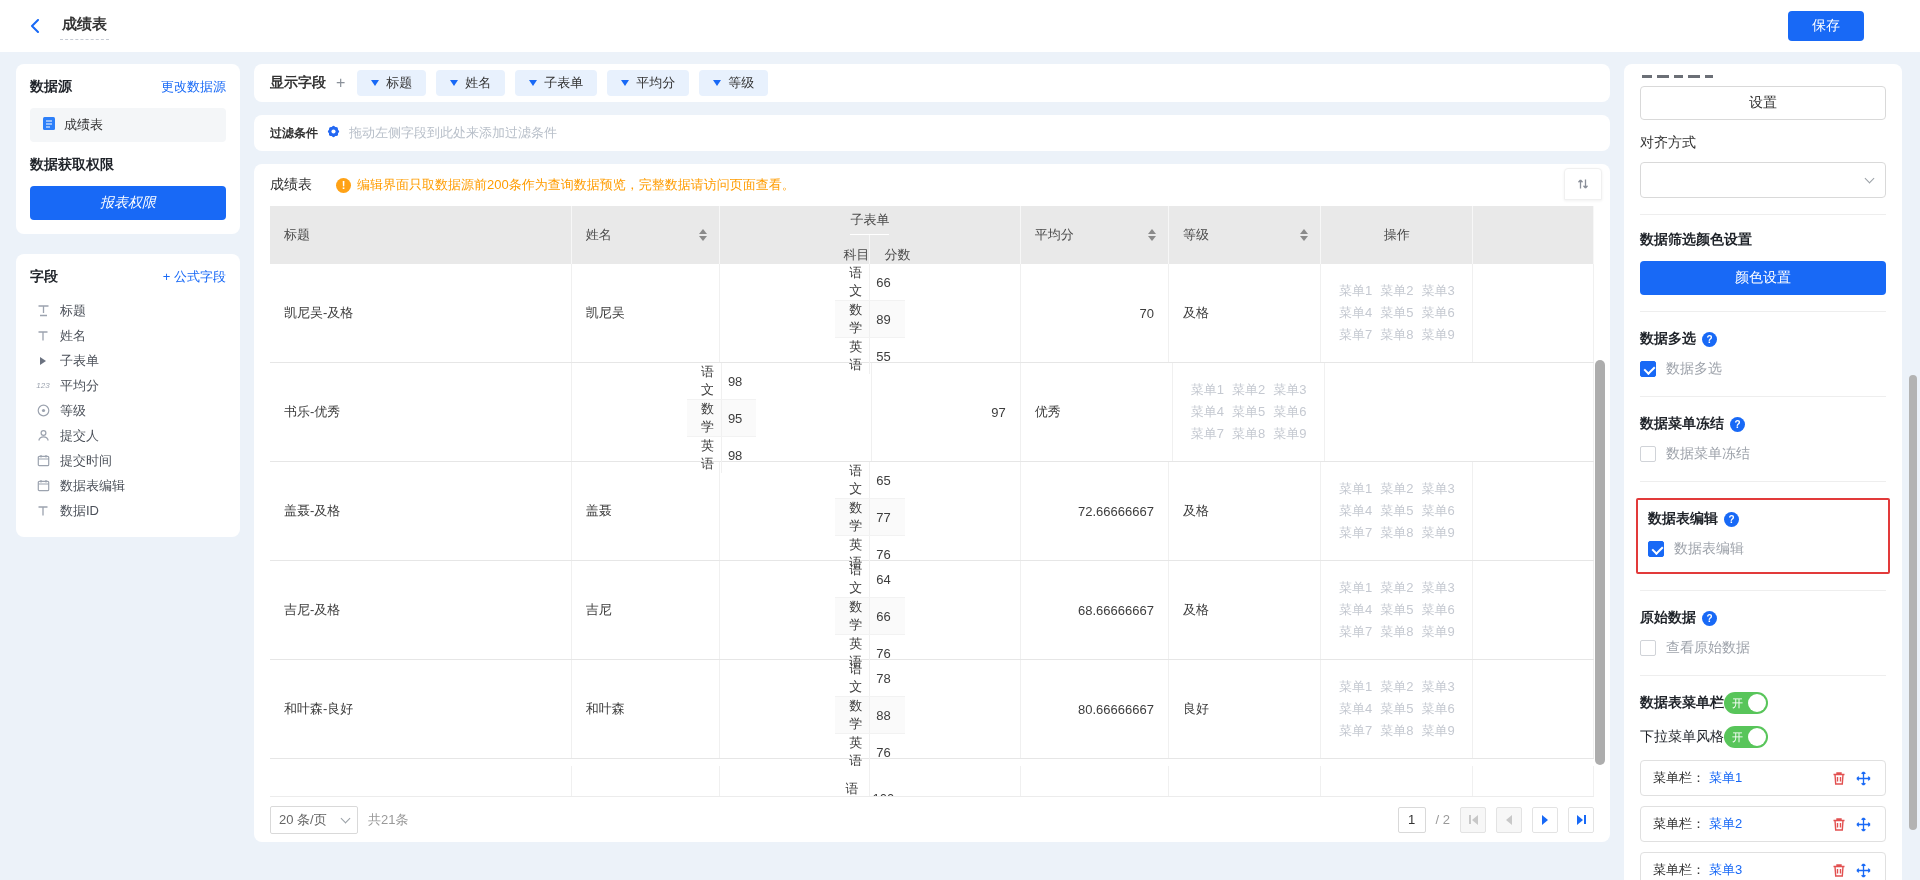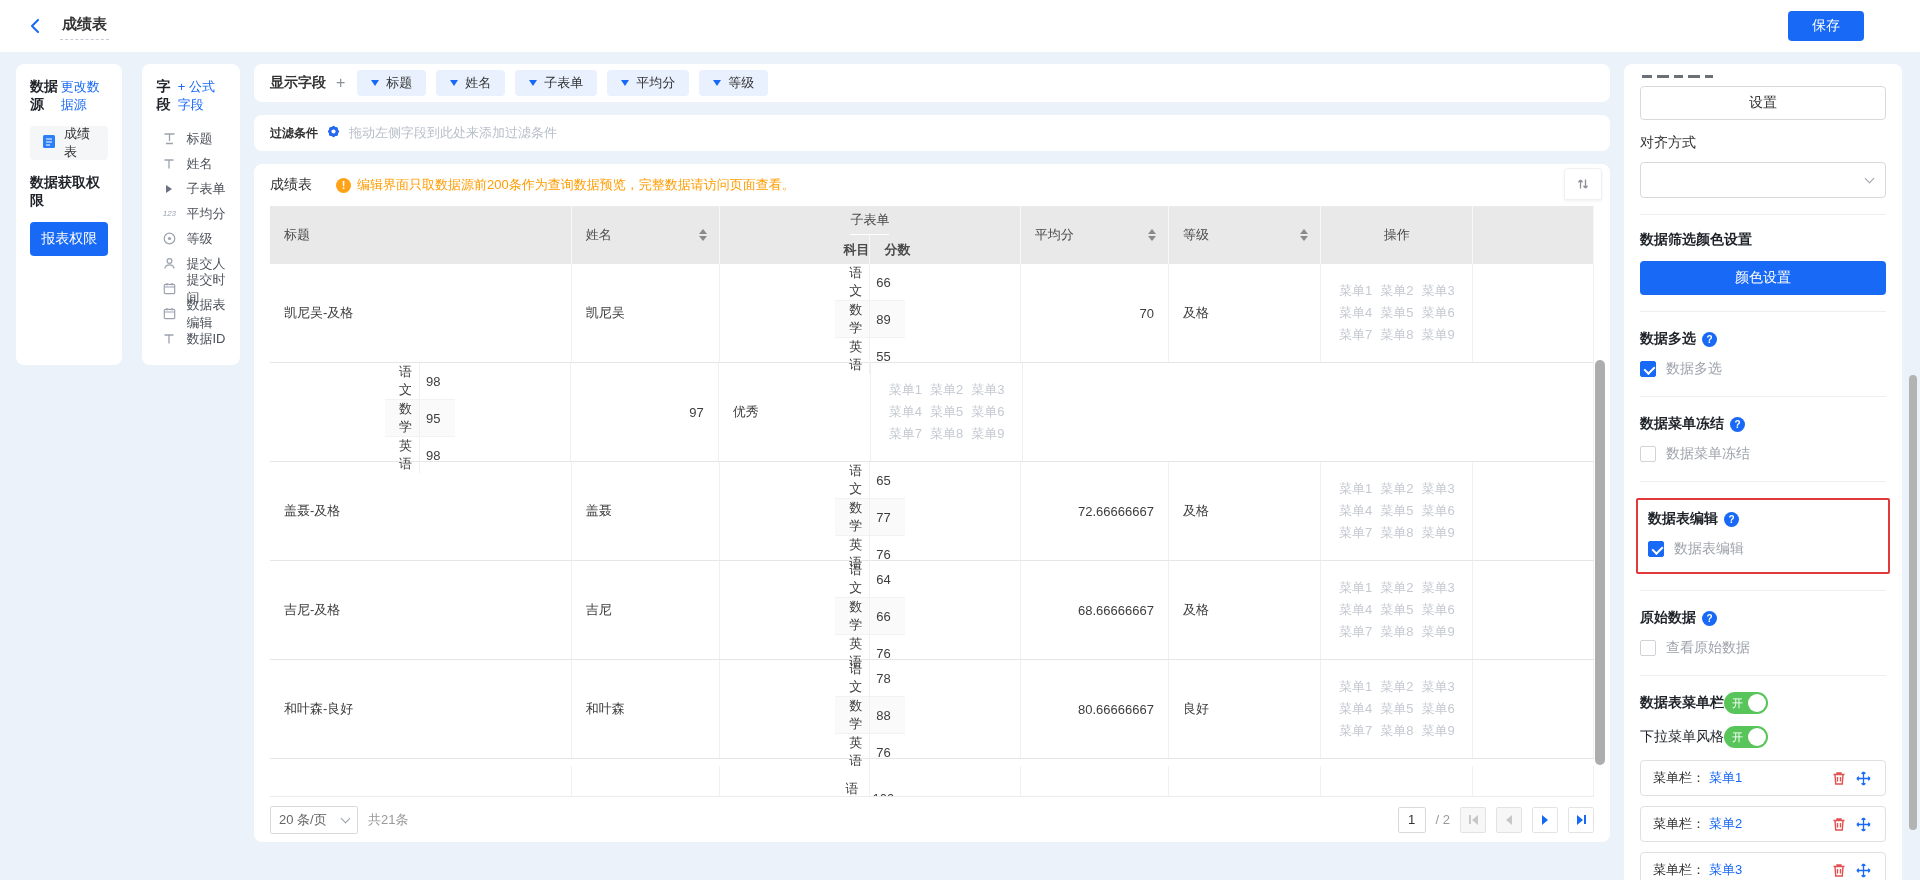--- a/index.html
+++ b/index.html
@@ -12,33 +12,33 @@
   .back { width:22px; height:22px; display:flex; align-items:center; justify-content:center; cursor:pointer; }
   .pg-title { margin-left:14px; font-size:15px; font-weight:bold; color:#333;
     border-bottom:1px dashed #c6cbd4; padding:2px 2px 5px; }
   .topbar .spacer { flex:1; }
   .btn-primary { background:#1869F6; color:#fff; border:none; border-radius:4px;
     font-size:14px; display:flex; align-items:center; justify-content:center; cursor:pointer; }
   .save-btn { width:76px; height:30px; }
 
   
   .content { display:flex; padding:12px 18px 0 16px; gap:14px; align-items:flex-start; }
-  .col-left { width:224px; display:flex; flex-direction:row; gap:20px; }
+  .col-left { width:224px; display:flex; flex-direction:column; gap:20px; }
   .col-main { flex:1; display:flex; flex-direction:column; gap:13px; min-width:0; }
   .col-right { width:278px; }
 
   
   .panel { padding:14px; }
   .panel-head { display:flex; align-items:center; justify-content:space-between; margin-bottom:12px; }
   .panel-head b { font-size:14px; color:#1f2329; }
   .link { color:#1869F6; font-size:13px; cursor:pointer; }
   .ds-item { background:#F4F6F8; border-radius:4px; height:34px; display:flex; align-items:center;
     gap:8px; padding:0 12px; margin-bottom:14px; cursor:pointer; }
   .perm-title { font-size:14px; font-weight:bold; color:#1f2329; margin:4px 0 12px; }
-  .perm-btn { width:100%; height:34px; font-size:14px; }
+  .perm-btn { width:100%; height:34px; font-size:14px;font-style:italic; }
   .field-list { display:flex; flex-direction:column; }
   .field-item { height:25px; display:flex; align-items:center; gap:8px; padding-left:4px;
     color:#4B5059; cursor:pointer; }
   .f-ico { width:18px; display:flex; align-items:center; justify-content:center; color:#9CA3AF;
     font-size:10px; flex:none; }
   .num-ico { font-size:8px; letter-spacing:0; color:#9CA3AF;font-style:italic; }
   .tri-r { width:0; height:0; border-top:4px solid transparent; border-bottom:4px solid transparent;
     border-left:6px solid #6B7280; }
 
   
@@ -63,21 +63,21 @@
   .sort-corner { position:absolute; top:4px; right:8px; width:38px; height:32px; background:#fff;
     border:1px solid #f0f0f0; border-radius:4px 4px 0 0; box-shadow:0 1px 3px rgba(0,0,0,.06);
     display:flex; align-items:center; justify-content:center; color:#8a8f99; cursor:pointer; z-index:3; }
 
   .thead { display:flex; background:#E9E9E9; color:#4A4A4A; flex:none; height:58px; }
   .th { border-right:1px solid #F7F7F7; display:flex; align-items:center; padding-left:14px; }
   .th-sub-wrap { display:flex; flex-direction:column; padding:0; }
   .th-sub-top { height:29px; display:flex; align-items:center; justify-content:center;
     border-bottom:1px solid #fff; }
   .th-sub-bot { height:29px; display:flex; }
-  .th-sub-bot > div { flex:1; display:flex; align-items:center; padding-left:14px;font-weight:bold; }
+  .th-sub-bot > div { flex:1; display:flex; align-items:flex-end; padding-left:14px; }
   .th-sub-bot > div:first-child { border-right:1px solid #F7F7F7; }
   .sort-caret { margin-left:auto; margin-right:12px; display:flex; flex-direction:column; gap:2px; cursor:pointer; }
   .sort-caret i { width:0; height:0; border-left:4px solid transparent; border-right:4px solid transparent; }
   .sort-caret .up { border-bottom:5px solid #8a8a8a; }
   .sort-caret .dn { border-top:5px solid #8a8a8a; }
   .th-ops { justify-content:center; padding-left:0; }
 
   .c-title{width:22.8%;flex:none;} .c-name{width:11.2%;flex:none;} .c-sub{width:22.7%;flex:none;}
   .c-avg{width:11.2%;flex:none;} .c-grade{width:11.5%;flex:none;} .c-ops{width:11.5%;flex:none;}
   .c-extra{flex:1;}
@@ -405,20 +405,21 @@
                 <span>菜单6</span>
                 <span>菜单7</span>
                 <span>菜单8</span>
                 <span>菜单9</span>
               </div>
             </div>
     <div class="tc c-extra"></div>
   </div>
 
   <div class="tgroup">
+    <div class="tc c-title">书乐-优秀</div>
     <div class="tc c-sub sub-col">
               <div class="subrow">
                 <div class="subj">语文</div>
                 <div class="score">98</div>
               </div>
               <div class="subrow alt">
                 <div class="subj">数学</div>
                 <div class="score">95</div>
               </div>
               <div class="subrow">

